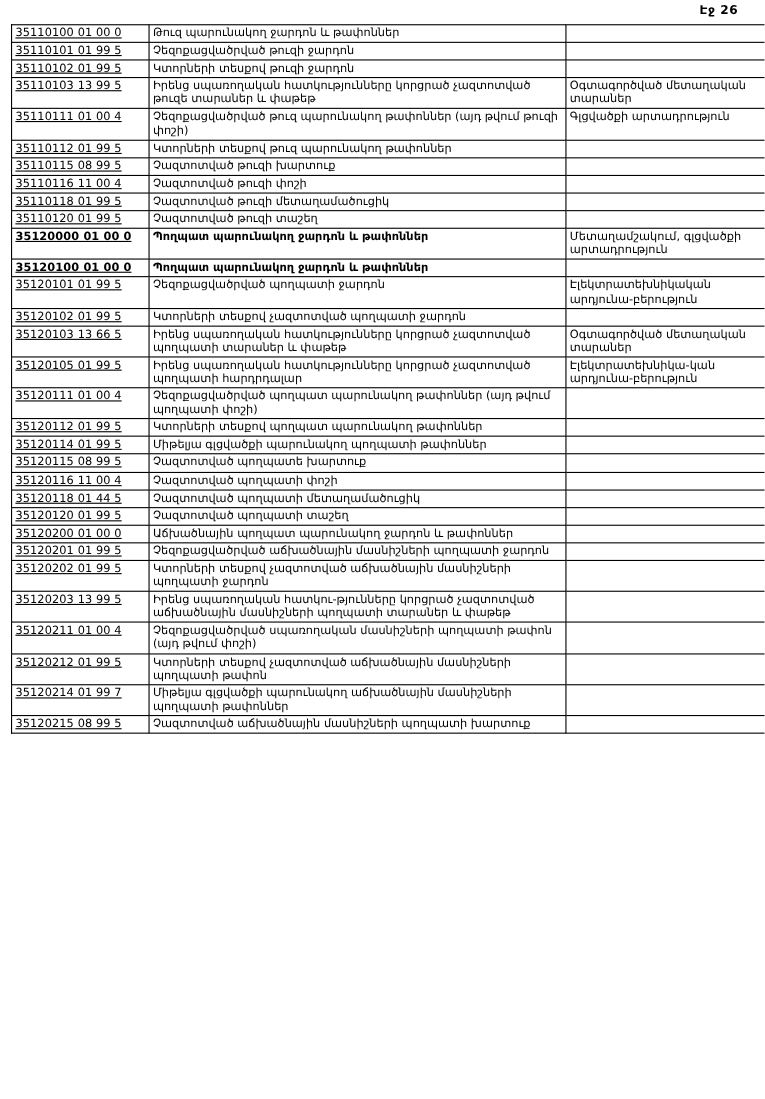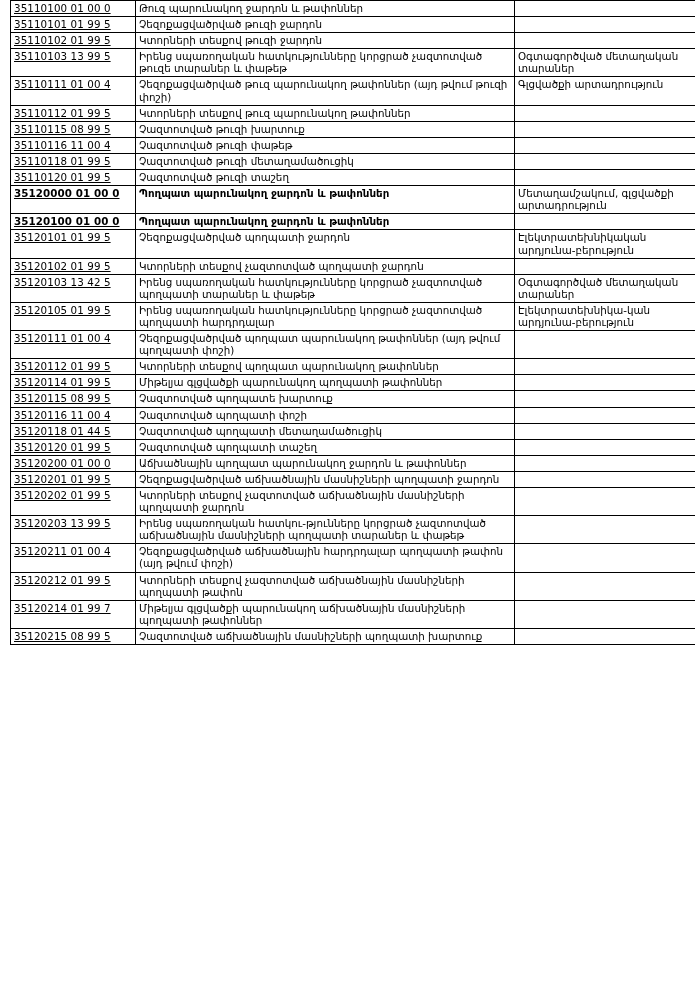--- a/index.html
+++ b/index.html
@@ -58,20 +58,21 @@
   }
   td.note {
     width: 181px;
   }
 </style>
 </head>
 <body>
 
 <div class="page">
 
+  <div class="page-header">Էջ 26</div>
 
   <table class="classifier">
     <tbody>
         <tr>
           <td class="code">35110100 01 00 0</td>
           <td class="name">Թուզ պարունակող ջարդոն և թափոններ</td>
           <td class="note"></td>
         </tr>
         <tr>
           <td class="code">35110101 01 99 5</td>
@@ -98,21 +99,21 @@
           <td class="name">Կտորների տեսքով թուզ պարունակող թափոններ</td>
           <td class="note"></td>
         </tr>
         <tr>
           <td class="code">35110115 08 99 5</td>
           <td class="name">Չազտոտված թուզի խարտուք</td>
           <td class="note"></td>
         </tr>
         <tr>
           <td class="code">35110116 11 00 4</td>
-          <td class="name">Չազտոտված թուզի փաթեթ</td>
+          <td class="name">Չազտոտված թուզի փոշի</td>
           <td class="note"></td>
         </tr>
         <tr>
           <td class="code">35110118 01 99 5</td>
           <td class="name">Չազտոտված թուզի մետաղամածուցիկ</td>
           <td class="note"></td>
         </tr>
         <tr>
           <td class="code">35110120 01 99 5</td>
           <td class="name">Չազտոտված թուզի տաշեղ</td>
@@ -132,21 +133,21 @@
           <td class="code">35120101 01 99 5</td>
           <td class="name">Չեզոքացվածրված պողպատի ջարդոն</td>
           <td class="note">Էլեկտրատեխնիկական արդյունա-բերություն</td>
         </tr>
         <tr>
           <td class="code">35120102 01 99 5</td>
           <td class="name">Կտորների տեսքով չազտոտված պողպատի ջարդոն</td>
           <td class="note"></td>
         </tr>
         <tr>
-          <td class="code">35120103 13 42 5</td>
+          <td class="code">35120103 13 66 5</td>
           <td class="name">Իրենց սպառողական հատկությունները կորցրած չազտոտված պողպատի տարաներ և փաթեթ</td>
           <td class="note">Օգտագործված մետաղական տարաներ</td>
         </tr>
         <tr>
           <td class="code">35120105 01 99 5</td>
           <td class="name">Իրենց սպառողական հատկությունները կորցրած չազտոտված պողպատի հարդրդալար</td>
           <td class="note">Էլեկտրատեխնիկա-կան արդյունա-բերություն</td>
         </tr>
         <tr>
           <td class="code">35120111 01 00 4</td>
@@ -198,21 +199,21 @@
           <td class="name">Կտորների տեսքով չազտոտված աճխածնային մասնիշների պողպատի ջարդոն</td>
           <td class="note"></td>
         </tr>
         <tr>
           <td class="code">35120203 13 99 5</td>
           <td class="name">Իրենց սպառողական հատկու-թյունները կորցրած չազտոտված աճխածնային մասնիշների պողպատի տարաներ և փաթեթ</td>
           <td class="note"></td>
         </tr>
         <tr>
           <td class="code">35120211 01 00 4</td>
-          <td class="name">Չեզոքացվածրված աճխածնային հարդրդալար պողպատի թափոն (այդ թվում փոշի)</td>
+          <td class="name">Չեզոքացվածրված սպառողական մասնիշների պողպատի թափոն (այդ թվում փոշի)</td>
           <td class="note"></td>
         </tr>
         <tr>
           <td class="code">35120212 01 99 5</td>
           <td class="name">Կտորների տեսքով չազտոտված աճխածնային մասնիշների պողպատի թափոն</td>
           <td class="note"></td>
         </tr>
         <tr>
           <td class="code">35120214 01 99 7</td>
           <td class="name">Միթելյա գլցվածքի պարունակող աճխածնային մասնիշների պողպատի թափոններ</td>

